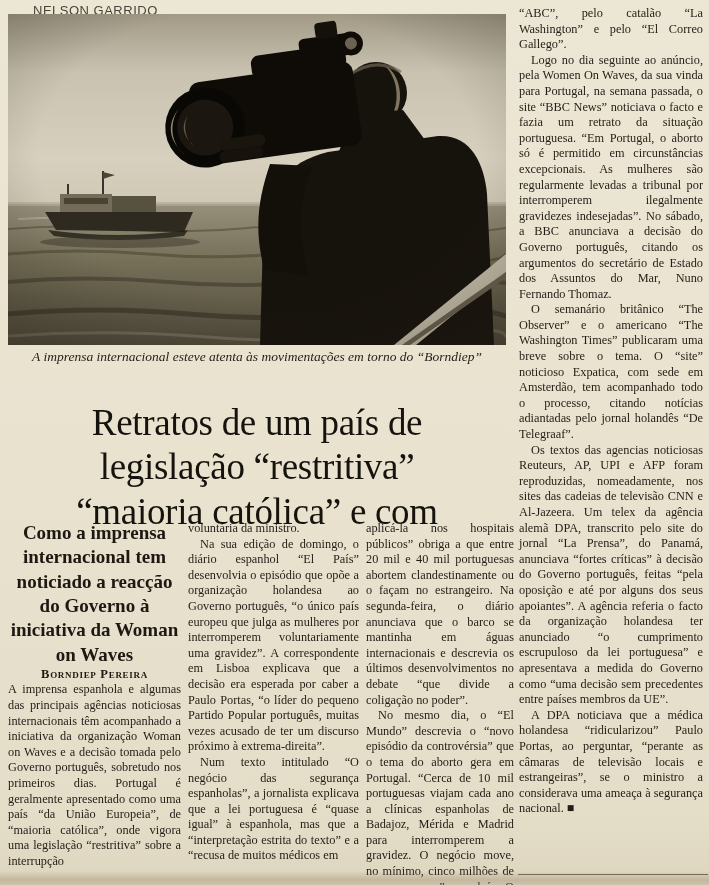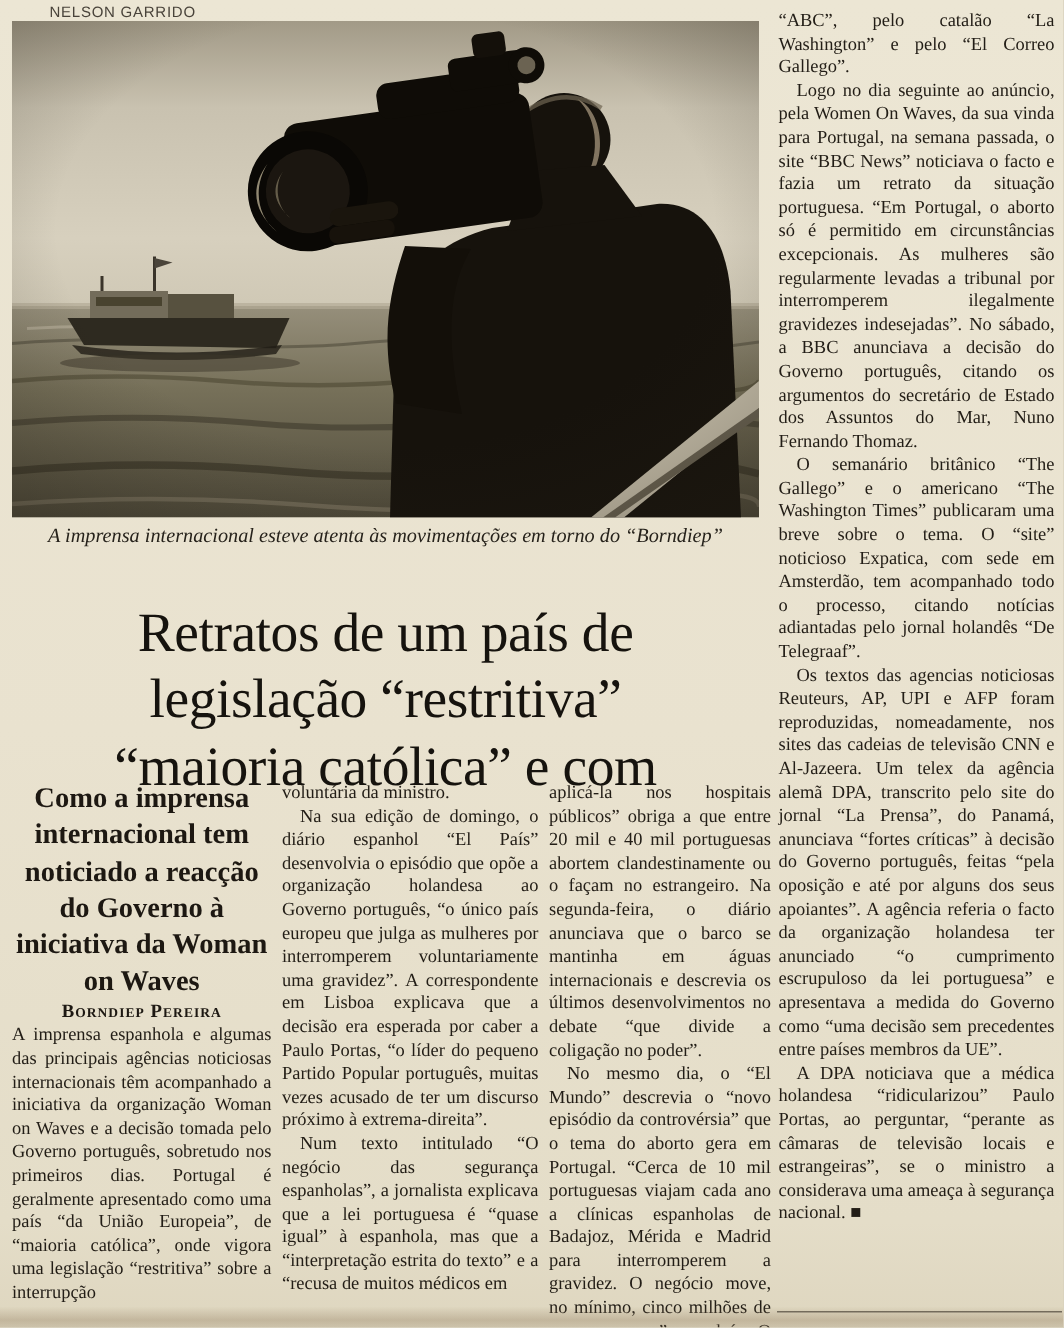--- a/index.html
+++ b/index.html
@@ -3,21 +3,21 @@
 <meta charset="utf-8">
 <style>
   html,body { margin:0; padding:0; background:#d8d1bd; }
   .page {
     position:relative; width:709px; height:885px; overflow:hidden;
     background:linear-gradient(180deg,#ece6d4 0%,#e9e2cf 55%,#e4ddc8 92%,#ded6bf 100%);
     font-family:"Liberation Serif", serif; color:#211c15;
   }
   .credit {
     position:absolute; left:9px; top:3px;
-    font-family:"Liberation Sans", sans-serif; font-size:10px;
+    font-family:"Liberation Sans", sans-serif; font-size:13px;
     letter-spacing:0.5px; color:#49433a;padding-left:24px;
   }
   .photo { position:absolute; left:8px; top:14px; width:498px; height:331px; }
   .photo svg { display:block; width:100%; height:100%; }
   .caption {
     position:absolute; left:8px; top:349px; width:498px;
     text-align:center; font-style:italic; font-size:13.5px; color:#26221b;
   }
   .headline {
     position:absolute; left:16px; top:376px; width:482px;
@@ -162,21 +162,21 @@
   </div>
 
   <div class="col" id="col3">
     <p class="noindent">aplicá-la nos hospitais públicos” obriga a que entre 20 mil e 40 mil portuguesas abortem clandestinamente ou o façam no estrangeiro. Na segunda-feira, o diário anunciava que o barco se mantinha em águas internacionais e descrevia os últimos desenvolvimentos no debate “que divide a coligação no poder”.</p>
     <p>No mesmo dia, o “El Mundo” descrevia o “novo episódio da controvérsia” que o tema do aborto gera em Portugal. “Cerca de 10 mil portuguesas viajam cada ano a clínicas espanholas de Badajoz, Mérida e Madrid para interromperem a gravidez. O negócio move, no mínimo, cinco milhões de euros por ano”, concluía. O caso foi também acompanhado pelo</p>
   </div>
 
   <div class="col" id="col4">
     <p class="noindent">“ABC”, pelo catalão “La Washington” e pelo “El Correo Gallego”.</p>
     <p>Logo no dia seguinte ao anúncio, pela Women On Waves, da sua vinda para Portugal, na semana passada, o site “BBC News” noticiava o facto e fazia um retrato da situação portuguesa. “Em Portugal, o aborto só é permitido em circunstâncias excepcionais. As mulheres são regularmente levadas a tribunal por interromperem ilegalmente gravidezes indesejadas”. No sábado, a BBC anunciava a decisão do Governo português, citando os argumentos do secretário de Estado dos Assuntos do Mar, Nuno Fernando Thomaz.</p>
-    <p>O semanário britânico “The Gallego” e o americano “The Washington Times” publicaram uma breve sobre o tema. O “site” noticioso Expatica, com sede em Amsterdão, tem acompanhado todo o processo, citando notícias adiantadas pelo jornal holandês “De Telegraaf”.</p>
+    <p>O semanário britânico “The Observer” e o americano “The Washington Times” publicaram uma breve sobre o tema. O “site” noticioso Expatica, com sede em Amsterdão, tem acompanhado todo o processo, citando notícias adiantadas pelo jornal holandês “De Telegraaf”.</p>
     <p>Os textos das agencias noticiosas Reuteurs, AP, UPI e AFP foram reproduzidas, nomeadamente, nos sites das cadeias de televisão CNN e Al-Jazeera. Um telex da agência alemã DPA, transcrito pelo site do jornal “La Prensa”, do Panamá, anunciava “fortes críticas” à decisão do Governo português, feitas “pela oposição e até por alguns dos seus apoiantes”. A agência referia o facto da organização holandesa ter anunciado “o cumprimento escrupuloso da lei portuguesa” e apresentava a medida do Governo como “uma decisão sem precedentes entre países membros da UE”.</p>
     <p>A DPA noticiava que a médica holandesa “ridicularizou” Paulo Portas, ao perguntar, “perante as câmaras de televisão locais e estrangeiras”, se o ministro a considerava uma ameaça à segurança nacional. ■</p>
   </div>
 
   <div class="rule-bottom-right"></div>
   <div class="edge-shadow"></div>
 
 </div>
 
 </body></html>

